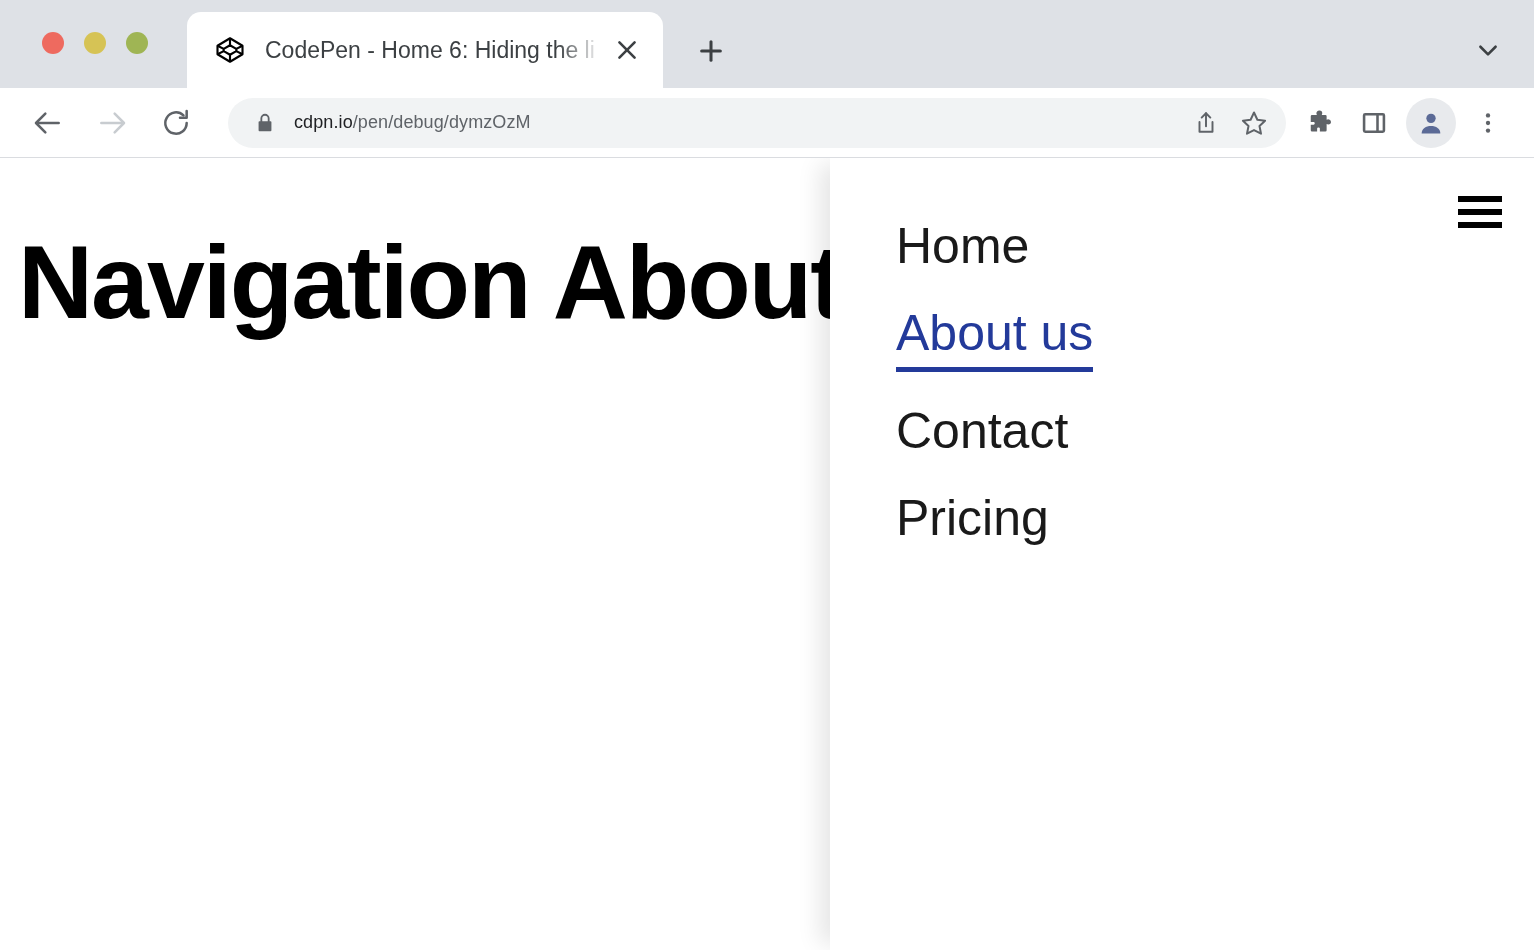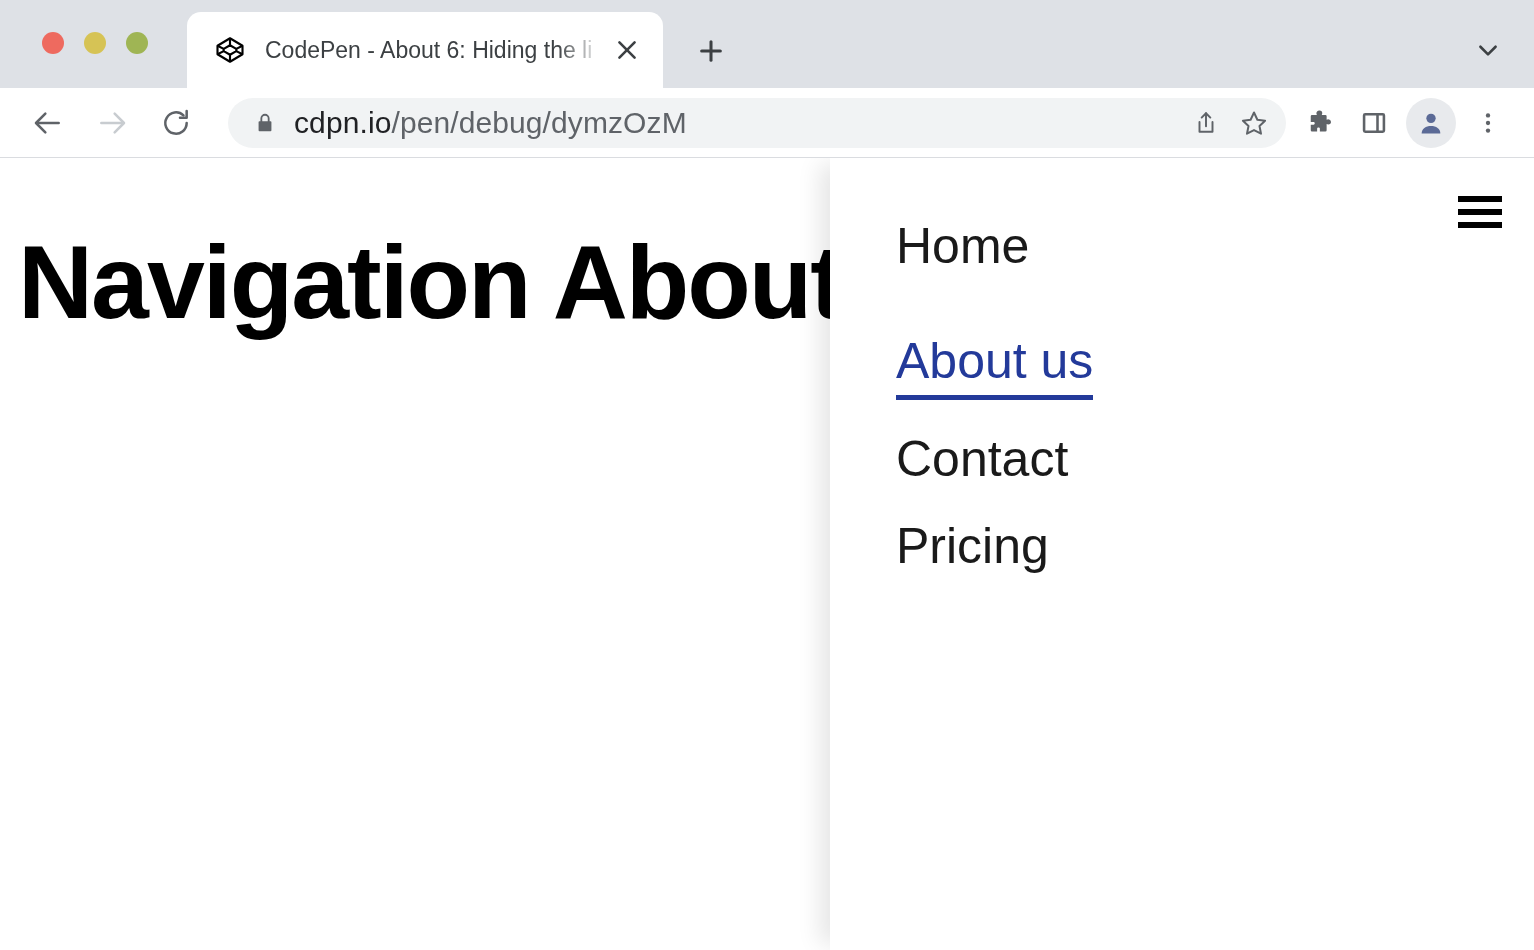--- a/index.html
+++ b/index.html
@@ -120,21 +120,21 @@
     border-radius: 25px;
     display: flex;
     align-items: center;
     margin: 0 10px 0 14px;
     padding: 0 8px 0 26px;
     min-width: 0;
   }
   .lock-icon { width: 22px; flex: 0 0 22px; margin-right: 18px; display:flex; align-items:center; }
   .url-text {
     flex: 1;
-    font-size: 30px;
+    font-size: 18px;
     color: #5f6368;
     white-space: nowrap;
     overflow: hidden;
     letter-spacing: 0.1px;
   }
   .url-text b { color: #202124; font-weight: 400; }
   .omni-action {
     width: 48px; height: 48px;
     flex: 0 0 48px;
     display: flex; align-items: center; justify-content: center;
@@ -207,21 +207,20 @@
     font-size: 50px;
     color: #1a1a1a;
     text-decoration: none;
     display: inline-block;
     line-height: 1.12;
   }
   .nav-link.active {
     color: #233a9a;
     border-bottom: 5px solid #233a9a;
     padding-bottom: 6px;
-    margin-top: 28px;
   }
 </style>
 </head>
 <body>
 
 <div class="browser">
 
   <div class="tabstrip">
 
     <div class="traffic-lights">
@@ -236,21 +235,21 @@
           <polygon points="12,2.6 22,8.6 22,15.4 12,21.4 2,15.4 2,8.6"></polygon>
           <polygon points="12,8.2 17,11.1 17,12.9 12,15.8 7,12.9 7,11.1"></polygon>
           <line x1="2" y1="8.6" x2="7" y2="11.1"></line>
           <line x1="22" y1="8.6" x2="17" y2="11.1"></line>
           <line x1="2" y1="15.4" x2="7" y2="12.9"></line>
           <line x1="22" y1="15.4" x2="17" y2="12.9"></line>
           <line x1="12" y1="2.6" x2="12" y2="8.2"></line>
           <line x1="12" y1="15.8" x2="12" y2="21.4"></line>
         </svg>
       </span>
-      <span class="tab-title">CodePen - About 6: Hiding the li</span>
+      <span class="tab-title">CodePen - Home 6: Hiding the li</span>
       <span class="tab-close">
         <svg width="26" height="26" viewBox="0 0 24 24" stroke="#3c4043" stroke-width="2.4" stroke-linecap="round">
           <line x1="5" y1="5" x2="19" y2="19"></line>
             <line x1="19" y1="5" x2="5" y2="19"></line>
         </svg>
       </span>
     </div>
 
     <div class="newtab">
       <svg width="28" height="28" viewBox="0 0 24 24" stroke="#3c4043" stroke-width="2.6" stroke-linecap="round">

